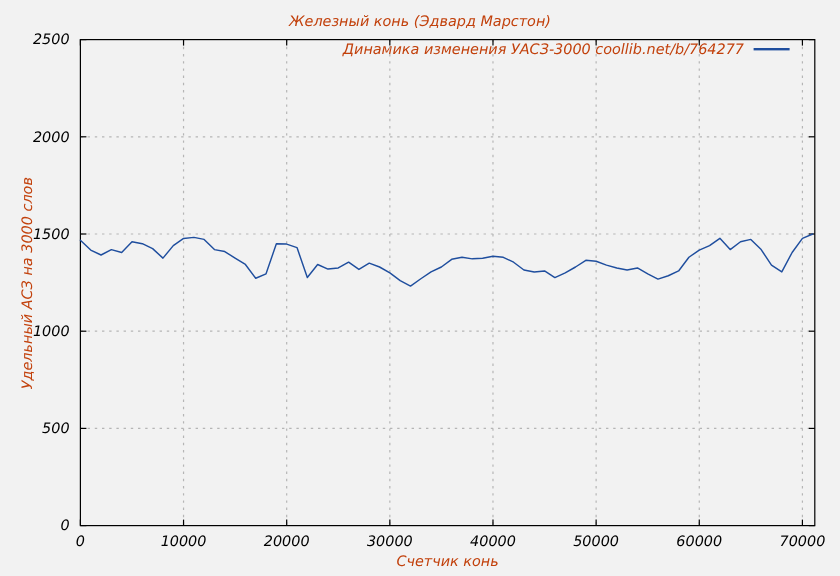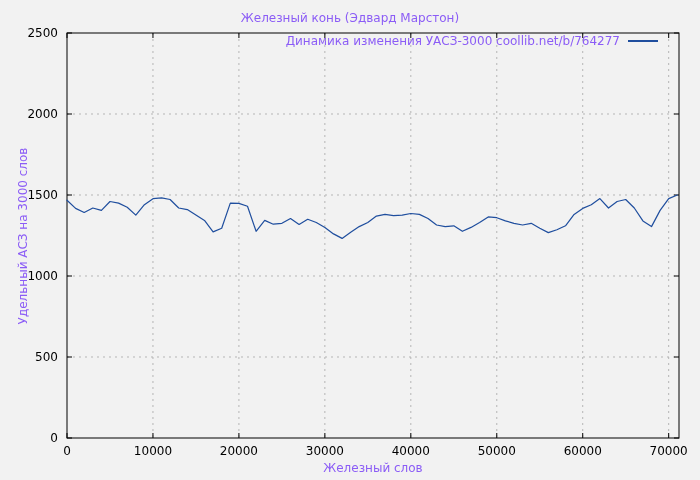--- a/index.html
+++ b/index.html
@@ -1,22 +1,23 @@
 <!DOCTYPE html>
 <html><head>
 <meta charset="utf-8">
 <style>
   html,body{margin:0;padding:0;}
   .screen{
     position:relative;
     width:700px;height:480px;
     background:#f2f2f2;
     font-family:"DejaVu Sans", sans-serif;
-    color:#8b5cf6;
+    color:#c2410c;
     overflow:hidden;
+    font-style:italic;
   }
   .chart-title{
     position:absolute;top:11px;left:0;right:0;
     text-align:center;font-size:12px;
   }
   .legend{
     position:absolute;top:34px;right:42px;
     display:flex;align-items:center;gap:8px;
     font-size:12px;white-space:nowrap;
   }
@@ -100,14 +101,14 @@
       <line x1="67" y1="114" x2="72" y2="114" stroke="#000000"></line>
       <line x1="679" y1="114" x2="674" y2="114" stroke="#000000"></line>
       <text x="58" y="118" text-anchor="end" class="tick-label">2000</text>
       <line x1="67" y1="33" x2="72" y2="33" stroke="#000000"></line>
       <line x1="679" y1="33" x2="674" y2="33" stroke="#000000"></line>
       <text x="58" y="37" text-anchor="end" class="tick-label">2500</text>
       <rect x="67" y="33" width="612" height="405" fill="none" stroke="#000000" stroke-width="1"></rect>
       <polyline points="67.0,200.2 75.6,208.4 84.2,212.5 92.8,208.0 101.4,210.4 110.0,201.5 118.6,203.1 127.2,207.2 135.8,215.1 144.4,204.7 153.0,198.7 161.6,197.8 170.1,199.5 178.7,208.0 187.3,209.6 195.9,215.1 204.5,220.4 213.1,231.9 221.7,228.2 230.3,203.1 238.9,203.4 247.5,206.3 256.1,231.3 264.7,220.4 273.3,224.2 281.9,223.3 290.5,218.5 299.1,224.5 307.7,219.3 316.3,222.5 324.9,227.4 333.5,233.9 342.1,238.4 350.7,232.3 359.2,226.6 367.8,222.5 376.4,216.1 385.0,214.4 393.6,215.7 402.2,215.2 410.8,213.5 419.4,214.4 428.0,218.5 436.6,225.0 445.2,226.6 453.8,225.8 462.4,231.3 471.0,227.4 479.6,222.5 488.2,216.9 496.8,217.7 505.4,220.9 514.0,223.3 522.6,225.0 531.2,223.3 539.8,228.2 548.3,232.6 556.9,229.8 565.5,225.8 574.1,214.4 582.7,208.4 591.3,204.7 599.9,198.6 608.5,208.0 617.1,201.5 625.7,199.5 634.3,208.0 642.9,220.9 651.5,226.6 660.1,210.4 668.7,198.6 677.3,195.0" fill="none" stroke="#1f4e9e" stroke-width="1.2" stroke-linejoin="round" stroke-linecap="round"></polyline>
     </svg>
 
-  <div class="xlabel">Железный слов</div>
+  <div class="xlabel">Счетчик конь</div>
 </div>
 
 </body></html>

